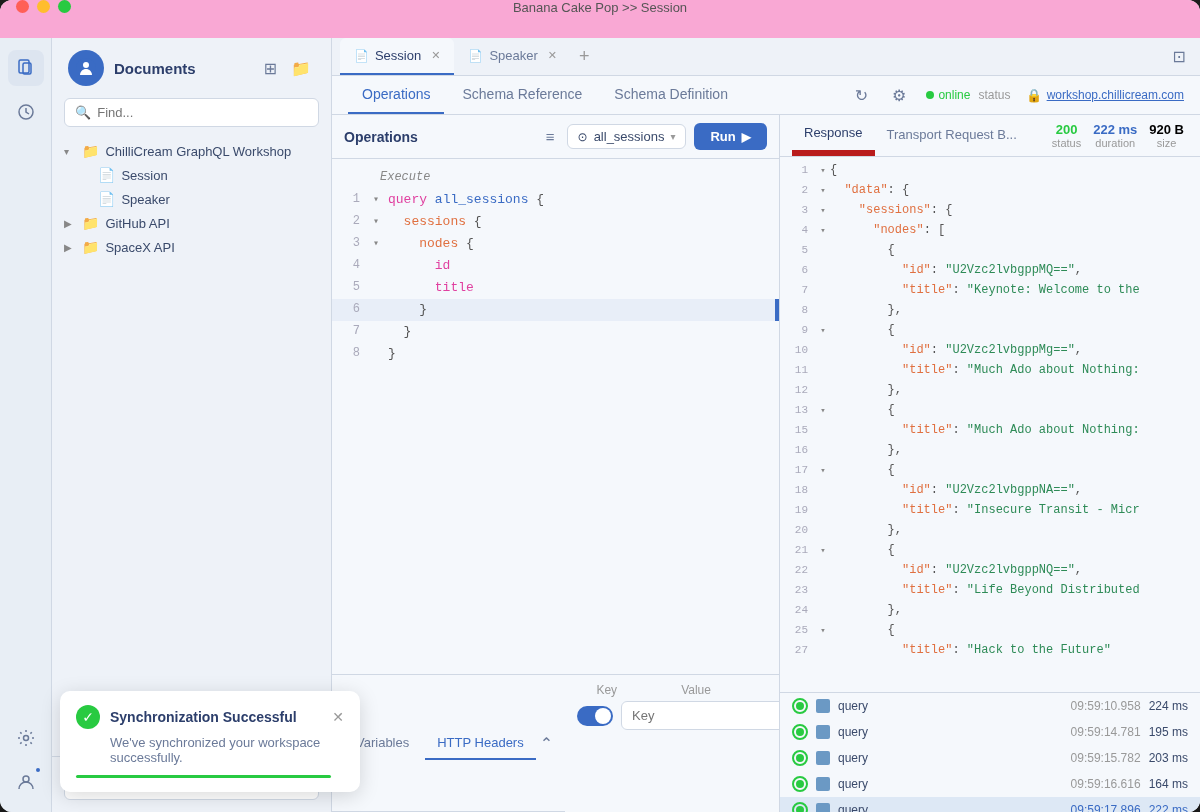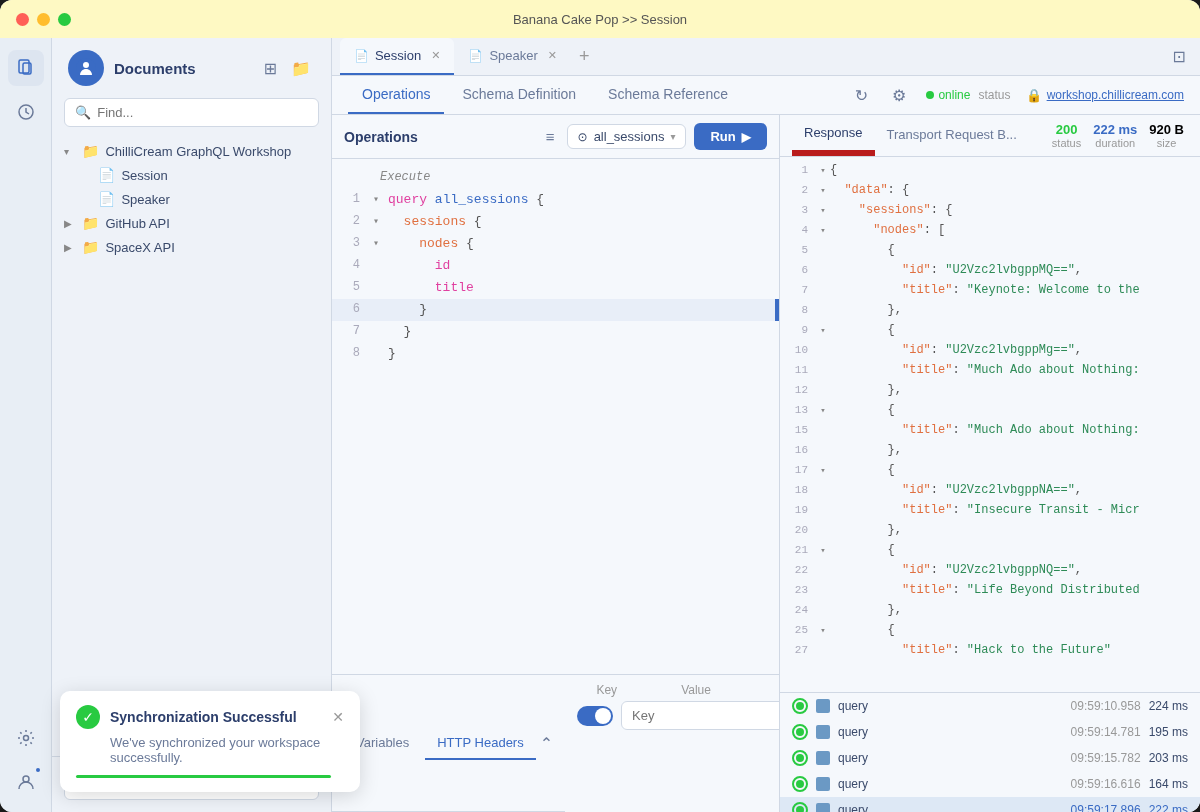--- a/index.html
+++ b/index.html
@@ -1,21 +1,21 @@
 <!DOCTYPE html>
 <html><head>
   <meta charset="utf-8">
   <style>
     * { box-sizing: border-box; margin: 0; padding: 0; }
     body { font-family: -apple-system, BlinkMacSystemFont, 'Segoe UI', sans-serif; background: #1e1e1e; overflow: hidden; }
 
     .window { width: 1200px; height: 812px; background: #f0f4f8; border-radius: 12px; overflow: hidden; display: flex; flex-direction: column; box-shadow: 0 20px 60px rgba(0,0,0,0.4); }
 
     
-    .titlebar { background: #fef9c3; height: 38px; display: flex; align-items: center; padding: 0 16px; position: relative; flex-shrink: 0; }
+    .titlebar { background: #f9a8d4; height: 38px; display: flex; align-items: flex-start; padding: 0 16px; position: relative; flex-shrink: 0; }
     .traffic-lights { display: flex; gap: 8px; }
     .traffic-light { width: 13px; height: 13px; border-radius: 50%; cursor: pointer; }
     .tl-red { background: #ff5f57; }
     .tl-yellow { background: #ffbd2e; }
     .tl-green { background: #28ca41; }
     .titlebar-title { position: absolute; left: 50%; transform: translateX(-50%); font-size: 13px; color: #555; font-weight: 500; }
 
     
     .main { display: flex; flex: 1; overflow: hidden; }
 
@@ -280,22 +280,22 @@
           <span class="tab-close">✕</span>
         </div>
         <span class="tab-add">+</span>
         <div class="tab-actions">
           <button class="tab-action-btn">⊡</button>
         </div>
       </div>
 
       <div class="top-nav">
         <div class="nav-tab active">Operations</div>
+        <div class="nav-tab">Schema Reference</div>
         <div class="nav-tab">Schema Definition</div>
-        <div class="nav-tab">Schema Reference</div>
         <div class="nav-spacer"></div>
         <div class="status-group">
           <button class="nav-icon-btn">↻</button>
           <button class="nav-icon-btn">⚙</button>
           <div style="display:flex;align-items:center;gap:4px">
             <span style="width:8px;height:8px;border-radius:50%;background:#28ca41;display:inline-block"></span>
             <span style="font-size:12px;color:#28ca41;font-weight:500">online</span>
             <br>
             <span style="font-size:12px;color:#999">status</span>
           </div>

